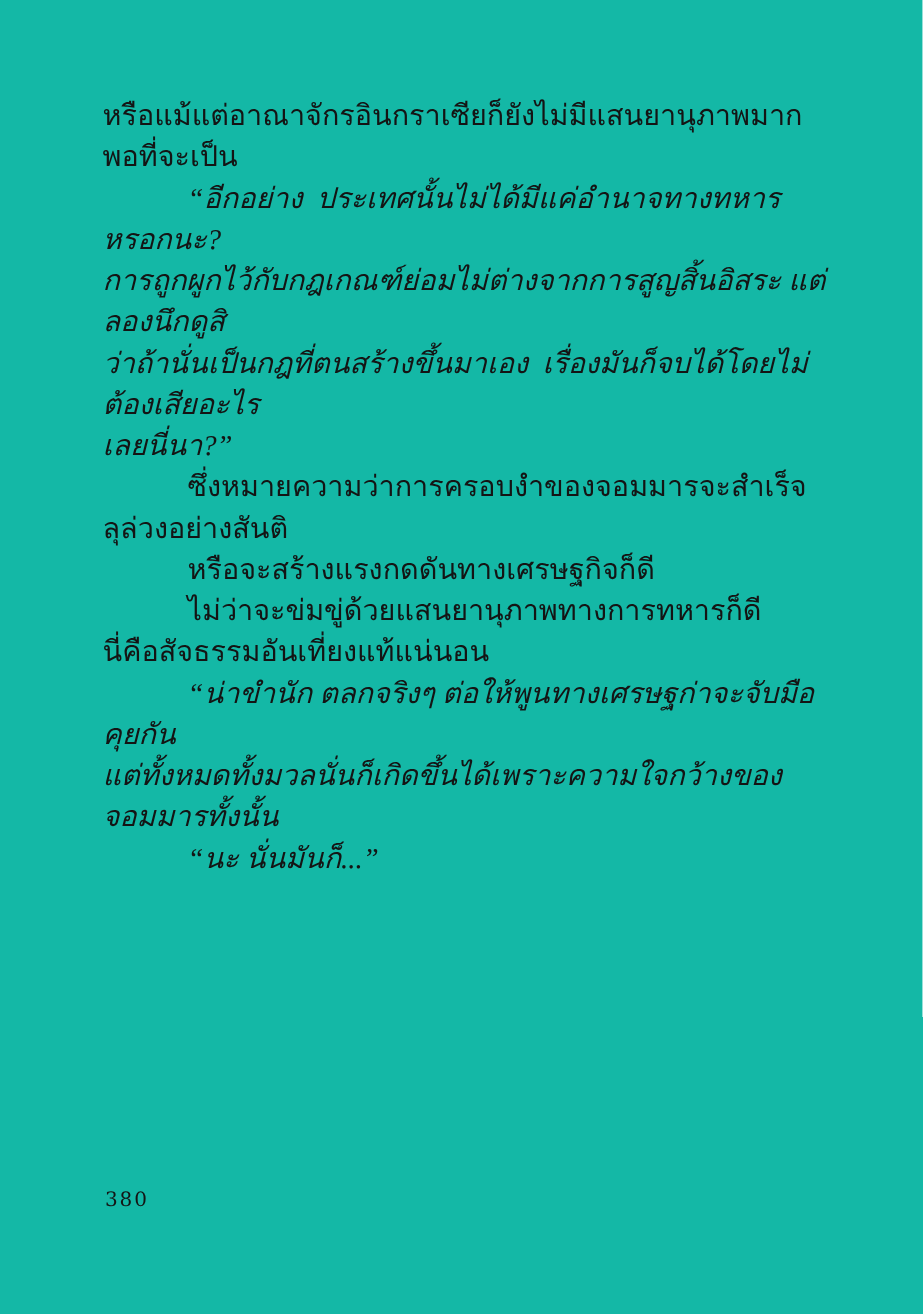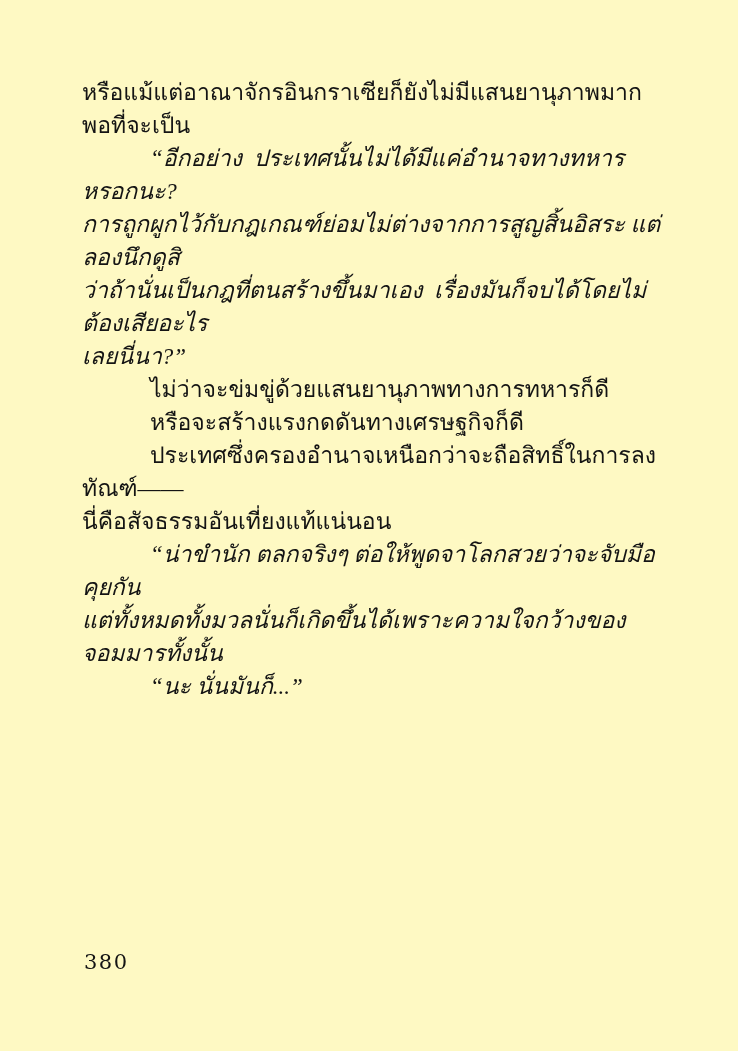--- a/index.html
+++ b/index.html
@@ -4,21 +4,21 @@
 <style>
   html, body {
     margin: 0;
     padding: 0;
     background: #ffffff;
   }
   .page {
     position: relative;
     width: 738px;
     height: 1051px;
-    background: #fef9c3;
+    background: #14b8a6;
     overflow: hidden;
     font-family: "Liberation Serif", "DejaVu Serif", serif;
   }
   .text-block {
     position: absolute;
     left: 82px;
     top: 76px;
     width: 582px;
     font-size: 23px;
     line-height: 33px;
@@ -32,38 +32,38 @@
   .line.indent {
     text-indent: 68px;
   }
   .line.italic {
     font-style: italic;
   }
   .page-number {
     position: absolute;
     left: 84px;
     top: 950px;
-    font-size: 21px;
+    font-size: 16px;
     letter-spacing: 1.5px;
     color: #141414;
     font-family: "DejaVu Serif", serif;
   }
 </style>
 </head>
 <body>
 
 <div class="page">
   <div class="text-block">
       <div class="line">หรือแม้แต่อาณาจักรอินกราเซียก็ยังไม่มีแสนยานุภาพมากพอที่จะเป็น</div>
       <div class="line indent italic">“อีกอย่าง  ประเทศนั้นไม่ได้มีแค่อำนาจทางทหารหรอกนะ?</div>
       <div class="line italic">การถูกผูกไว้กับกฎเกณฑ์ย่อมไม่ต่างจากการสูญสิ้นอิสระ แต่ลองนึกดูสิ</div>
       <div class="line italic">ว่าถ้านั่นเป็นกฎที่ตนสร้างขึ้นมาเอง  เรื่องมันก็จบได้โดยไม่ต้องเสียอะไร</div>
       <div class="line italic">เลยนี่นา?”</div>
+      <div class="line indent">ซึ่งหมายความว่าการครอบงำของจอมมารจะสำเร็จลุล่วงอย่างสันติ</div>
+      <div class="line indent">หรือจะสร้างแรงกดดันทางเศรษฐกิจก็ดี</div>
       <div class="line indent">ไม่ว่าจะข่มขู่ด้วยแสนยานุภาพทางการทหารก็ดี</div>
-      <div class="line indent">หรือจะสร้างแรงกดดันทางเศรษฐกิจก็ดี</div>
-      <div class="line indent">ประเทศซึ่งครองอำนาจเหนือกว่าจะถือสิทธิ์ในการลงทัณฑ์——</div>
       <div class="line">นี่คือสัจธรรมอันเที่ยงแท้แน่นอน</div>
-      <div class="line indent italic">“น่าขำนัก ตลกจริงๆ ต่อให้พูดจาโลกสวยว่าจะจับมือคุยกัน</div>
+      <div class="line indent italic">“น่าขำนัก ตลกจริงๆ ต่อให้พูนทางเศรษฐก่าจะจับมือคุยกัน</div>
       <div class="line italic">แต่ทั้งหมดทั้งมวลนั่นก็เกิดขึ้นได้เพราะความใจกว้างของจอมมารทั้งนั้น</div>
       <div class="line indent italic">“นะ นั่นมันก็...”</div>
     </div>
   <div class="page-number">380</div>
 </div>
 
 </body></html>

